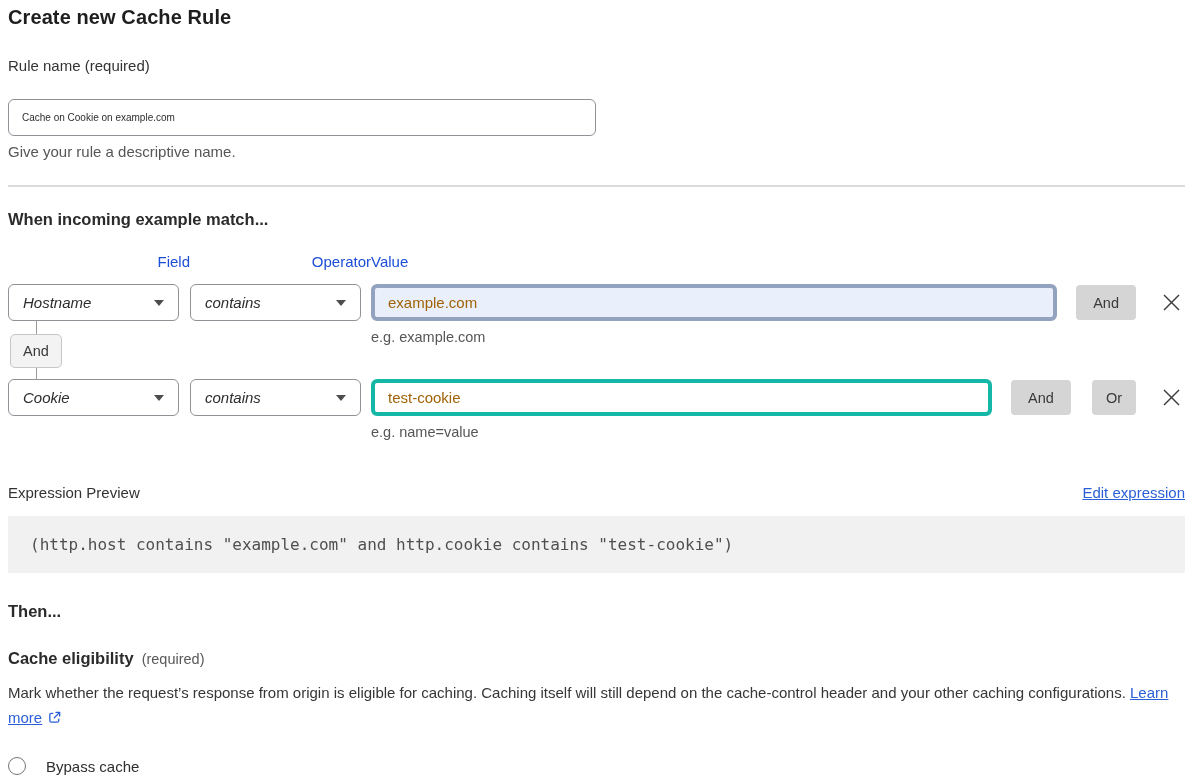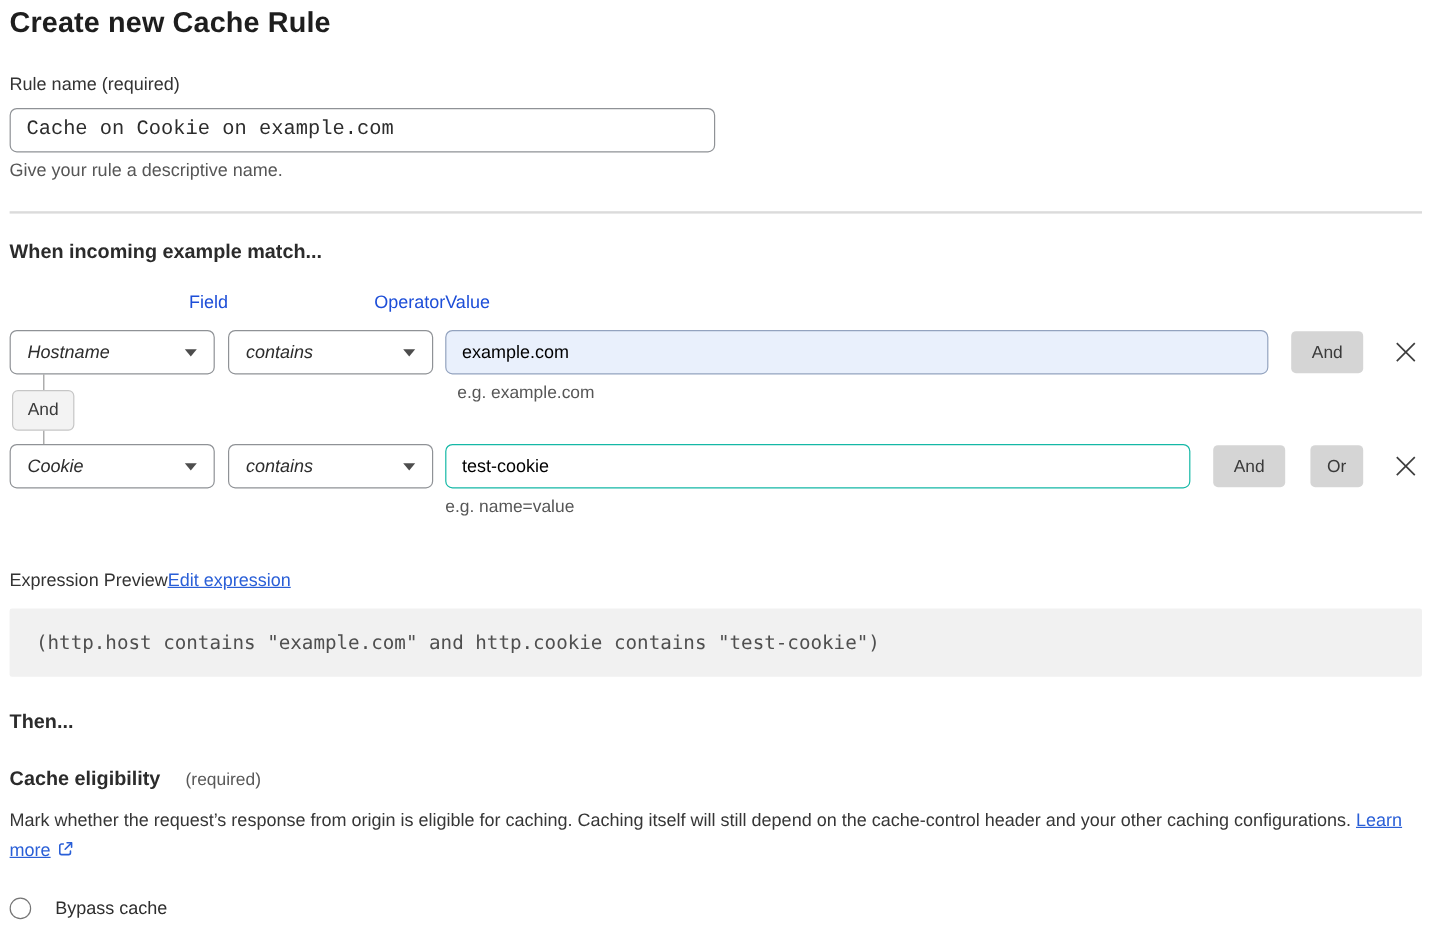--- a/index.html
+++ b/index.html
@@ -6,32 +6,32 @@
   html, body { margin: 0; padding: 0; background: #ffffff; }
   body {
     width: 1200px; height: 784px; overflow: hidden;
     font-family: "Liberation Sans", sans-serif;
     font-size: 15px; color: #313131;
   }
   .container { padding: 0 15px 20px 8px; }
 
   .page-title {
     margin-top: 6px;
-    font-size: 24px; font-weight: 700; color: #1e1e1e;
+    font-size: 20px; font-weight: 700; color: #1e1e1e;
     letter-spacing: 0.1px;
   }
 
   .field-label { margin-top: 28px; color: #333; }
 
   .text-input {
-    margin-top: 11px;
+    margin-top: 25px;
     width: 588px; height: 37px;
     border: 1px solid #8f9296; border-radius: 6px;
-    padding: 0 13px; font-size: 17px; color: #2d2d2d;
-    font-family: Liberation Mono, monospace;
+    padding: 0 13px; font-size: 10px; color: #2d2d2d;
+    font-family: Liberation Sans, sans-serif;
     background: #fff; outline: none;
     display: flex; align-items: center;
   }
   .help-text { margin-top: 7px; color: #565656; }
 
   .divider { margin-top: 25px; height: 2px; background: #dbdbdb; border: none; }
 
   .section-heading {
     margin-top: 23px; font-size: 16.5px; font-weight: 700; color: #2b2b2b;
   }
@@ -50,72 +50,72 @@
   }
   .select-box + .select-box { margin-left: 11px; }
   .chevron-down {
     width: 0; height: 0;
     border-left: 5px solid transparent; border-right: 5px solid transparent;
     border-top: 6px solid #4d4d4d;
   }
   .value-col { flex: 1 1 auto; margin-left: 10px; }
   .value-input {
     width: 100%; height: 37px;
-    border: 1px solid #14b8a6; border-radius: 6px;
+    border: 4px solid #14b8a6; border-radius: 6px;
     background: #fff; padding: 0 13px;
-    display: flex; align-items: center; color: #000000;
+    display: flex; align-items: center; color: #a16207;
   }
   .value-input.highlight { background: #e9f0fc; border-color: #93a3bf; }
 
   .logic-btn {
     height: 35px; margin-left: 19px; padding: 0 17px;
     background: #d5d5d5; border: none; border-radius: 4px;
     font-family: "Liberation Sans", sans-serif;
     font-size: 14.5px; color: #3a3a3a; cursor: pointer;
     display: flex; align-items: center;
   }
   .logic-btn.or { margin-left: 21px; padding: 0 14px; }
   .remove-btn {
     margin-left: 21px; width: 28px; height: 28px;
     background: transparent; border: none; cursor: pointer;
     display: flex; align-items: center; justify-content: center; padding: 0;
   }
 
   .between-zone { position: relative; height: 58px; }
-  .between-zone .hint { position: absolute; left: 373px; top: 8px; }
+  .between-zone .hint { position: absolute; left: 363px; top: 8px; }
   .hint { color: #565656; font-size: 14.5px; }
   .connector-line { position: absolute; left: 28px; width: 1px; background: #9a9a9a; }
   .line-top { top: 0; height: 13px; }
   .line-bottom { top: 47px; height: 11px; }
   .connector-btn {
     position: absolute; left: 2px; top: 13px;
     width: 52px; height: 34px;
     background: #f3f3f3; border: 1px solid #c6c6c6; border-radius: 5px;
     font-family: "Liberation Sans", sans-serif;
     font-size: 14.5px; color: #3a3a3a; cursor: pointer;
     display: flex; align-items: center; justify-content: center;
   }
   .row-hint { margin-top: 8px; margin-left: 363px; }
 
   .expr-header {
     margin-top: 44px; display: flex;
-    align-items: baseline;
+    justify-content: space-between; align-items: baseline;
   }
   .expr-label { color: #333; }
   a.link { color: #2a5fd7; text-decoration: underline; cursor: pointer; }
   .code-block {
     margin-top: 15px; background: #f1f1f1; border-radius: 2px;
     padding: 19px 22px;
     font-family: "DejaVu Sans Mono", monospace;
     font-size: 16px; color: #4f4f4f; white-space: nowrap; overflow: hidden;
   }
 
   .sub-heading-row { margin-top: 28px; display: flex; align-items: baseline; }
   .sub-heading { font-size: 16.5px; font-weight: 700; color: #2b2b2b; }
-  .required-note { margin-left: 21px; color: #595959; font-size: 14.5px; }
+  .required-note { margin-left: 8px; color: #595959; font-size: 14.5px; }
 
   .description { margin-top: 12px; line-height: 25px; color: #363636; max-width: 1177px; }
   .ext-icon { display: inline-block; vertical-align: -2px; margin-left: 5px; }
 
   .radio-row { display: flex; align-items: flex-end; margin-top: 25px; cursor: pointer; }
   .radio-row.first { margin-top: 25px; }
   .radio-circle {
     width: 18px; height: 18px; border-radius: 50%;
     border: 1.5px solid #767676; background: #fff; flex: 0 0 18px;
     display: flex; align-items: center; justify-content: center;

